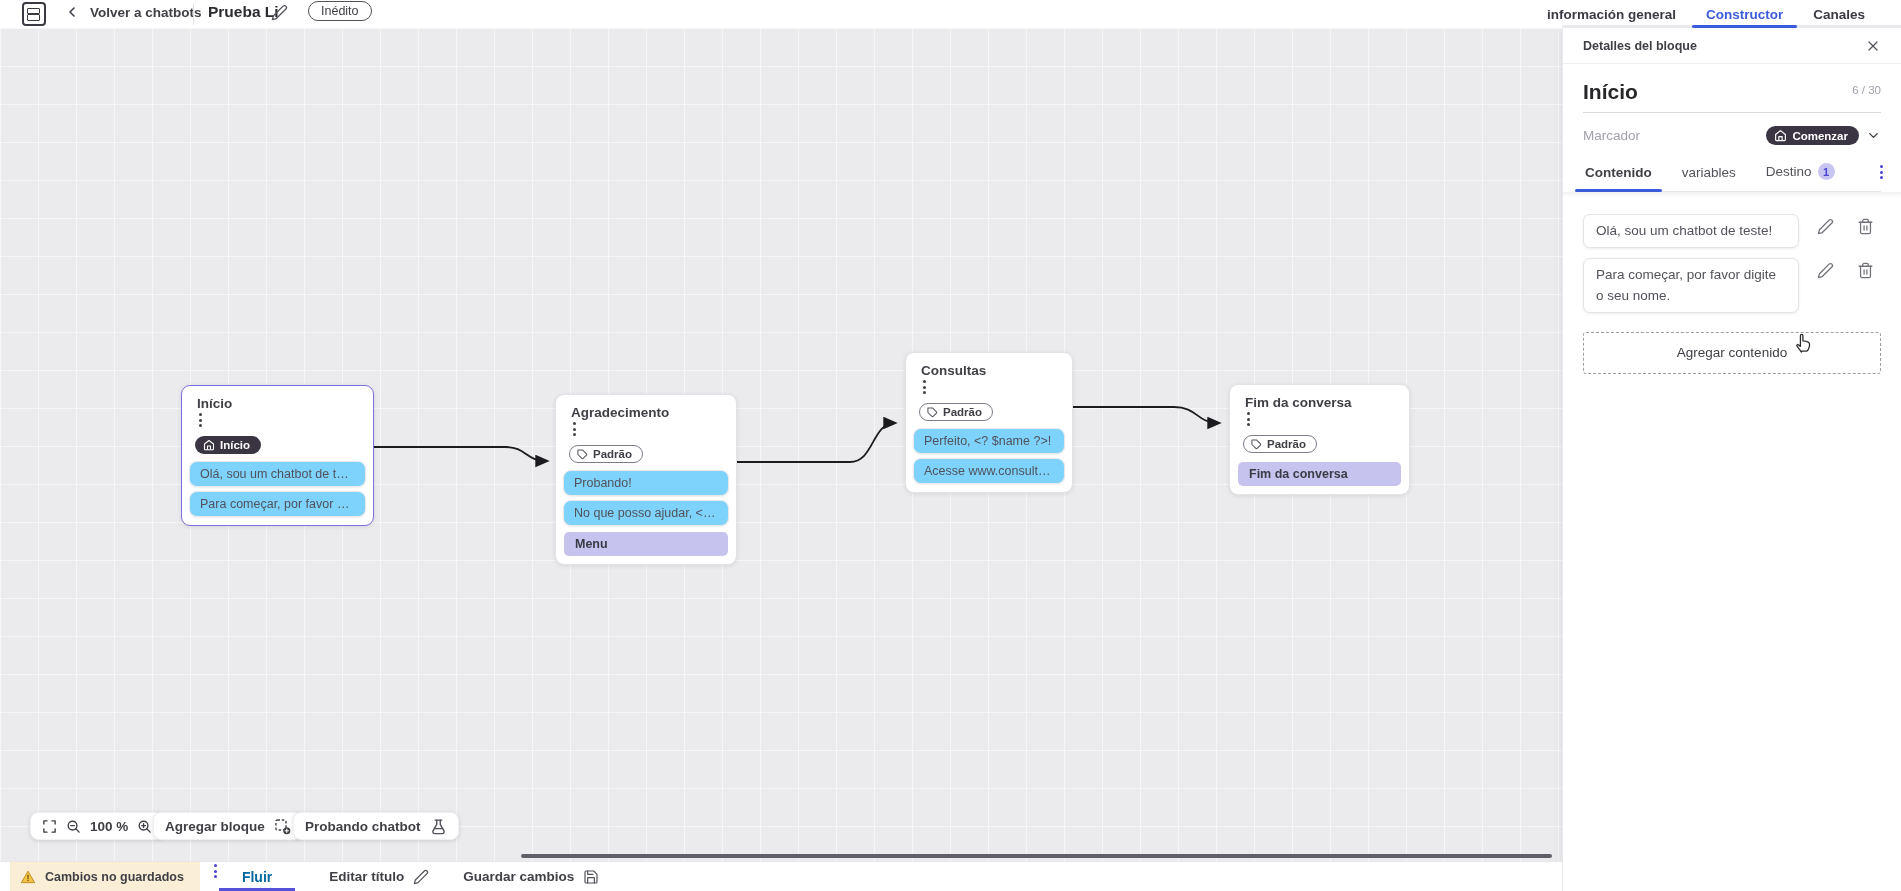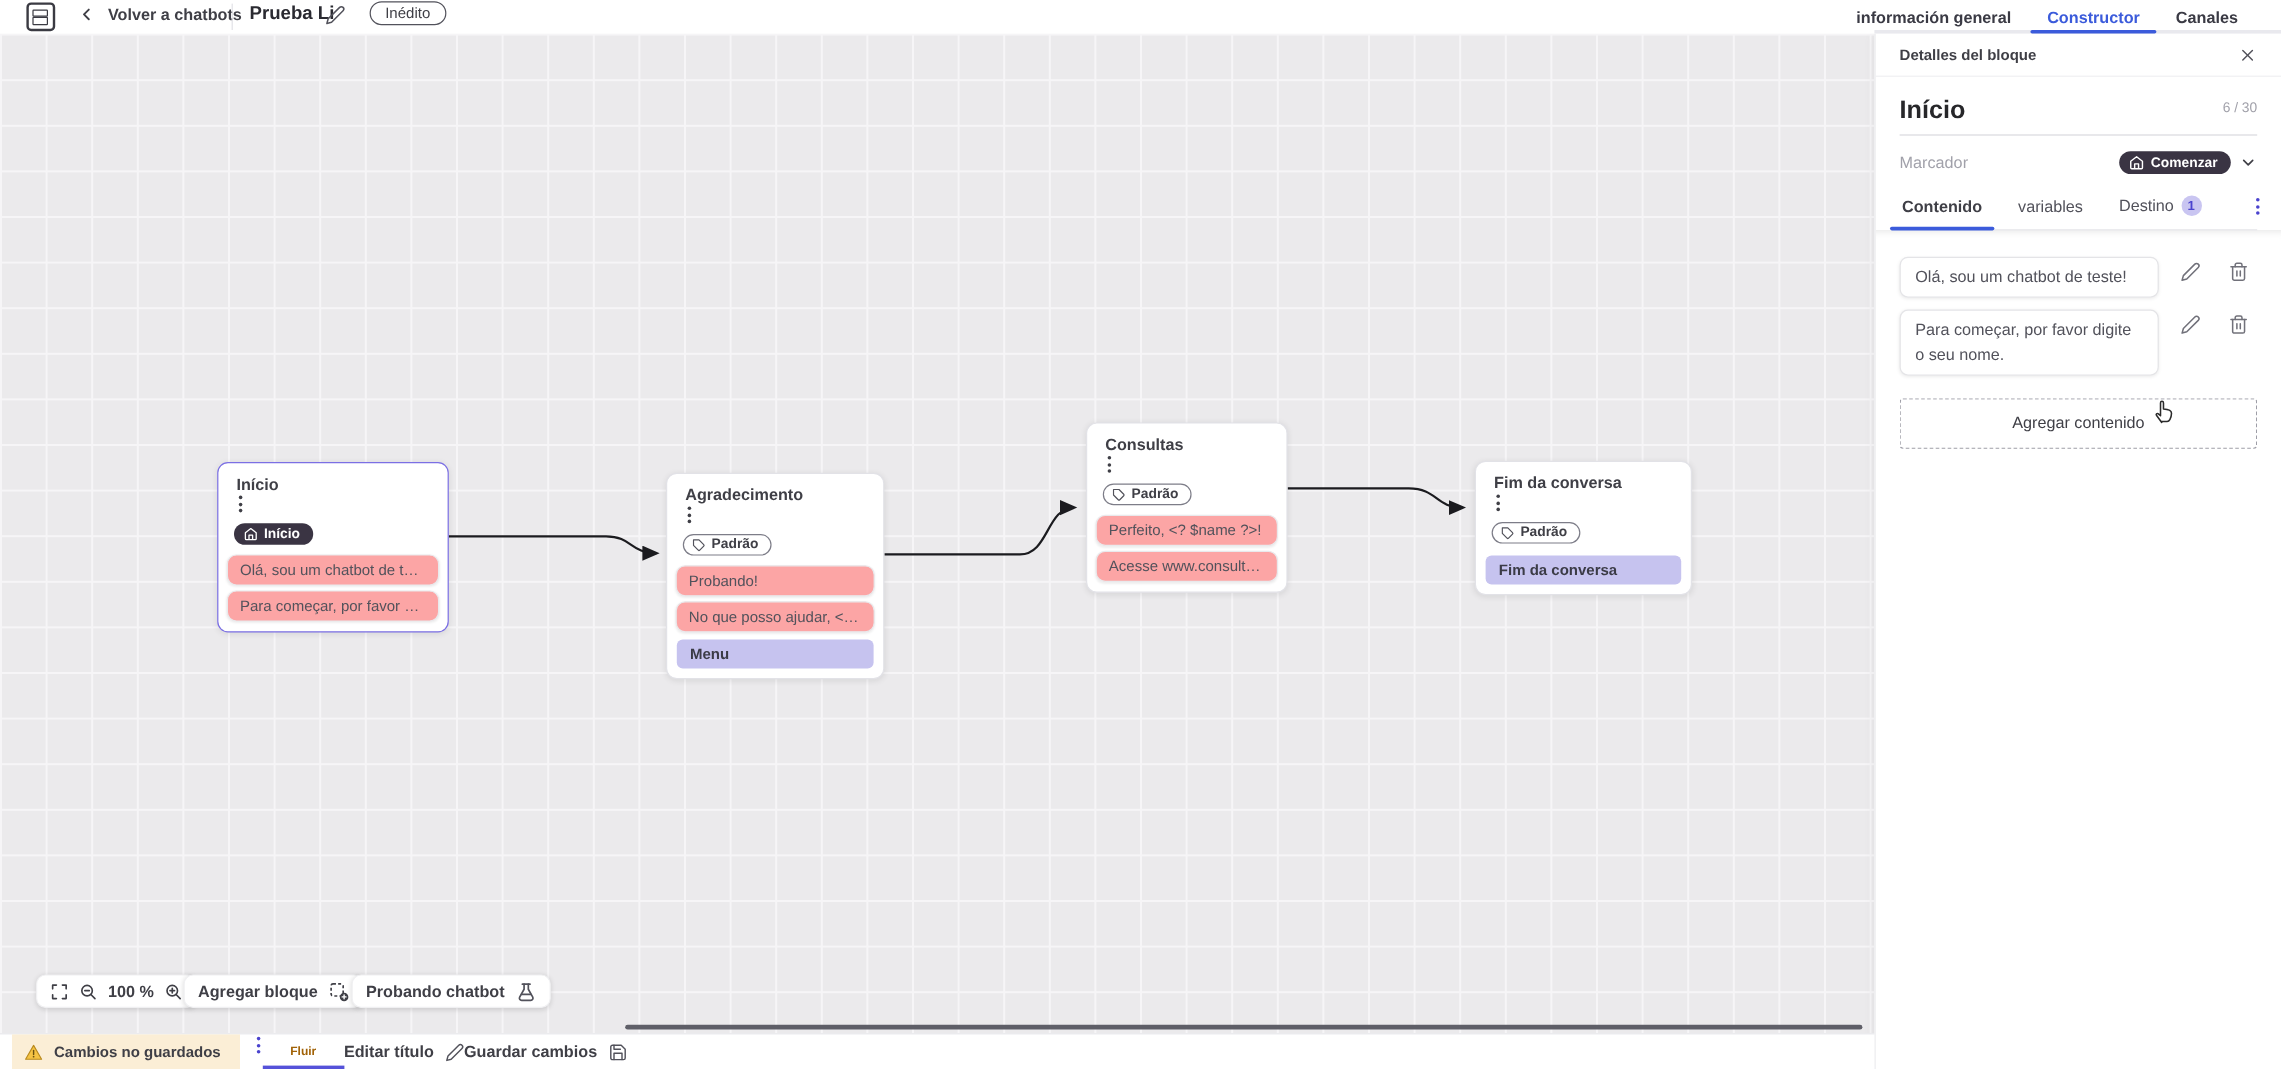--- a/index.html
+++ b/index.html
@@ -38,21 +38,21 @@
     box-shadow:0 1px 5px rgba(0,0,0,.09);z-index:2;}
   .block.selected{border:1.6px solid #7b6fe4;}
   .blk-head{display:flex;align-items:flex-start;justify-content:space-between;padding:10px 12px 0 15px;flex-direction:column;}
   .blk-title{font-size:13.5px;font-weight:700;color:#3f3f46;}
   .blk-badges{padding:7px 13px 2px;}
   .pill-dark{display:inline-flex;align-items:center;gap:5px;background:#3a3443;color:#fff;
     border-radius:999px;padding:3px 11px 3px 8px;font-size:11.5px;font-weight:700;}
   .pill-outline{display:inline-flex;align-items:center;gap:5px;border:1.2px solid #7d7d88;color:#3f3f46;
     border-radius:999px;padding:2px 10px 2px 7px;font-size:11.5px;font-weight:600;background:#fff;}
   .blk-rows{padding:4px 7px 8px;display:flex;flex-direction:column;gap:4px;}
-  .row-card{background:#fca5a5;border:1px solid #e9e9ec;border-radius:8px;box-shadow:0 1px 2px rgba(0,0,0,.07);
+  .row-card{background:#7dd3fc;border:1px solid #e9e9ec;border-radius:8px;box-shadow:0 1px 2px rgba(0,0,0,.07);
     padding:5px 10px;font-size:12.5px;color:#52525b;white-space:nowrap;overflow:hidden;text-overflow:ellipsis;}
   .row-action{background:#c6c3ef;border-radius:5px;margin:2px 1px 0;padding:5px 11px;
     font-size:12.5px;font-weight:700;color:#3b3b46;}
   .dots{display:inline-flex;flex-direction:column;gap:2.5px;color:#3f3f46;cursor:pointer;padding:2px;}
   .dots i{width:3px;height:3px;border-radius:50%;background:currentColor;}
 
   
   .cv-btn{position:absolute;height:28px;background:#fff;border:1px solid #f0f0f2;border-radius:8px;
     box-shadow:0 1px 4px rgba(0,0,0,.13);display:flex;align-items:center;gap:9px;padding:0 11px;
     font-size:13.5px;font-weight:700;color:#3f3f46;cursor:pointer;z-index:5;}
@@ -93,26 +93,26 @@
   .dashed-btn{margin-top:19px;margin-right:2px;border:1px dashed #9e9ea7;border-radius:3px;height:42px;
     display:flex;align-items:center;justify-content:center;font-size:13.5px;font-weight:400;
     color:#3f3f46;cursor:pointer;}
 
   
   .statusbar{position:absolute;left:0;top:861px;width:1562px;height:30px;background:#fff;
     border-top:1px solid #e7e7ea;display:flex;align-items:stretch;z-index:35;}
   .unsaved-chip{display:flex;align-items:center;gap:9px;background:#fbeed6;padding:0 16px 0 10px;
     margin-left:10px;font-size:12.5px;font-weight:700;color:#3f3f46;}
   .sb-kebab{display:flex;align-items:center;margin-left:12px;color:#4a43ce;}
-  .sb-tab{position:relative;display:flex;align-items:center;padding:0 23px;font-size:10px;
-    font-weight:600;color:#a16207;cursor:pointer;}
+  .sb-tab{position:relative;display:flex;align-items:center;padding:0 23px;font-size:14px;
+    font-weight:600;color:#0369a1;cursor:pointer;}
   .sb-tab.active::after{content:'';position:absolute;left:0;right:0;bottom:0;height:3px;
     background:#5552d9;}
   .sb-item{display:flex;align-items:center;gap:9px;font-size:13.5px;font-weight:600;color:#3f3f46;
-    cursor:pointer;}
+    margin-left:34px;cursor:pointer;}
   .sb-item .icon{color:#52525b;}
 
   .cursor{position:absolute;left:1793px;top:330px;z-index:60;pointer-events:none;}
 </style>
 </head>
 <body>
 
 <div class="topbar">
   <div class="logo">
       <i></i>

